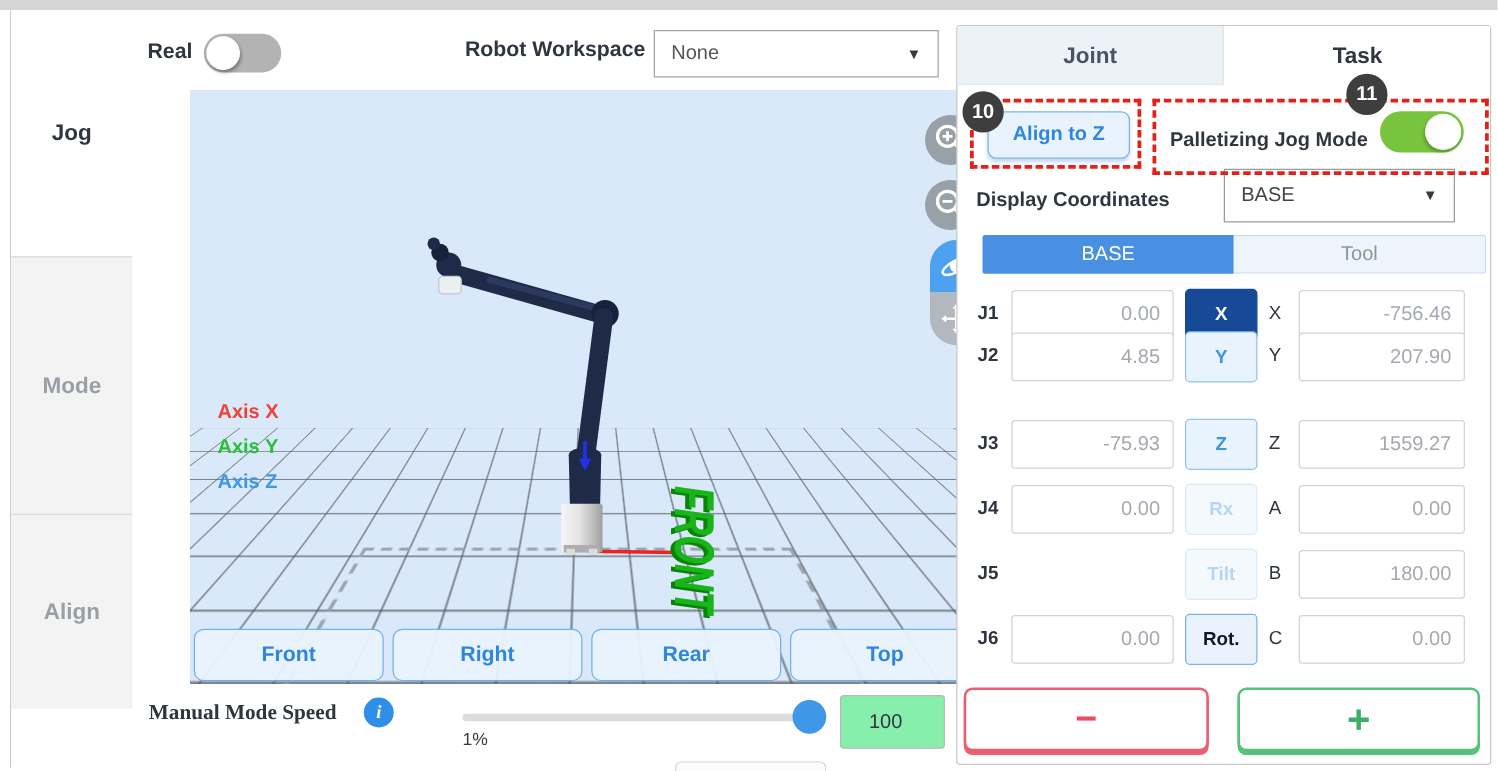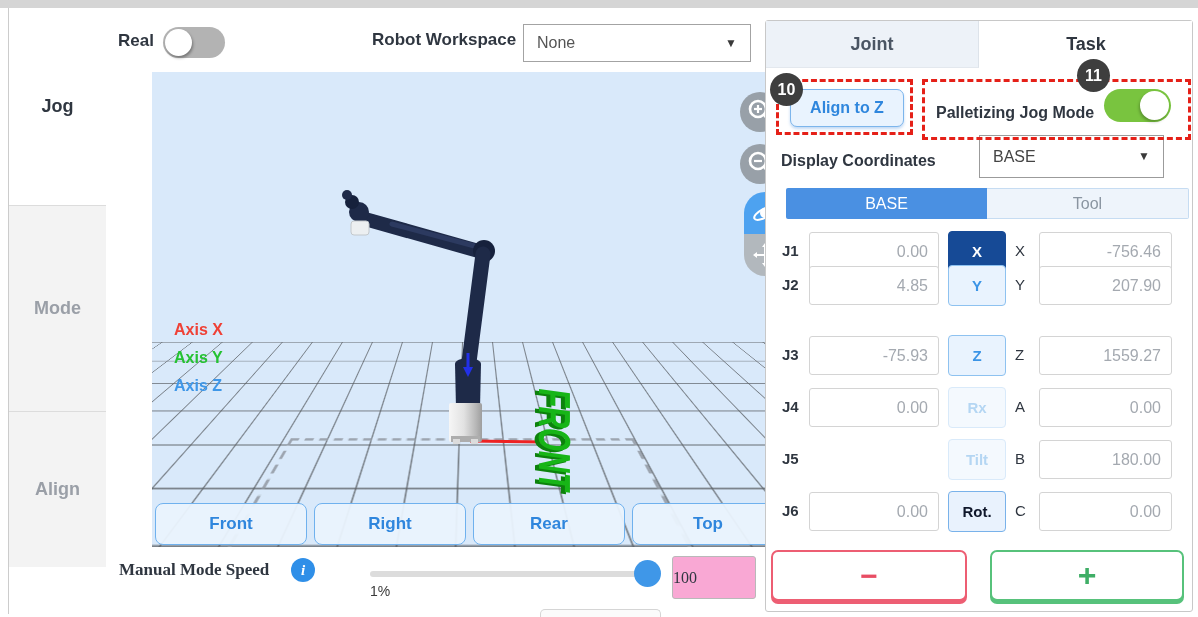--- a/index.html
+++ b/index.html
@@ -60,21 +60,21 @@
   
   #speed-label { left:119px; top:560px; font-weight:bold; font-size:17px;font-family:Liberation Serif, serif; }
   #info-icon { left:291px; top:558px; width:24px; height:24px; border-radius:50%; background:#2f8fe8;
                color:#fff; font-weight:bold; font-size:15px; display:flex; align-items:center; justify-content:center;
                font-family:"Liberation Serif", serif; font-style:italic; }
   #slider-track { left:370px; top:571px; width:288px; height:6px; background:#dcdcdc; border-radius:3px; }
   #slider-thumb { left:634px; top:560px; width:27px; height:27px; border-radius:50%; background:#3f97e8; }
   #slider-min { left:370px; top:583px; font-size:14px; color:#3a3a3a; }
   #slider-max { left:617px; top:583px; font-size:14px; color:#4d7c0f;margin-top:48px; }
   #speed-box { left:672px; top:556px; width:84px; height:43px; border:1px solid #b9b9b9; border-radius:3px;
-               font-size:16px; color:#2f3640; line-height:41px; text-align:left; padding-right:11px; background:#f9a8d4;font-family:Liberation Serif, serif; }
+               font-size:16px; color:#2f3640; line-height:41px; text-align:center; padding-right:11px; background:#86efac; }
   #partial-box { left:540px; top:609px; width:121px; height:9px; background:#fbfbfb;
                  border:1px solid #d5d5d5; border-bottom:none; border-radius:5px 5px 0 0; }
 
   
   #panel { left:765px; top:20px; width:428px; height:592px; background:#fff; border:1px solid #c8c8c8; border-radius:3px; }
   .ptab { position:absolute; top:0; height:47px; display:flex; align-items:center; justify-content:center;
           font-weight:bold; font-size:18px; }
   #tab-joint { left:0; width:213px; background:#edf2f8; color:#4a5563;
                border-right:1px solid #dde3ea; border-bottom:1px solid #e3e8ee; }
   #tab-task { left:214px; width:212px; background:#fff; color:#2f3640; }

